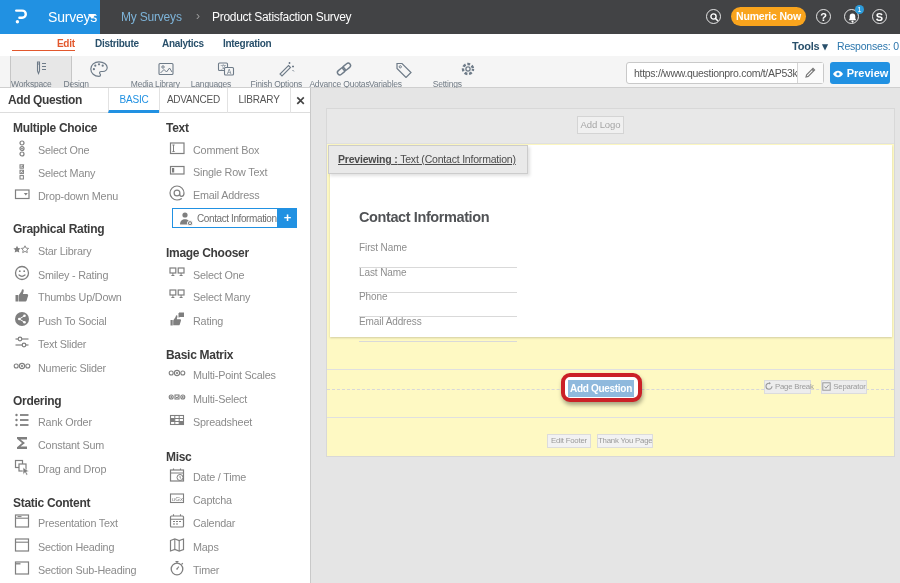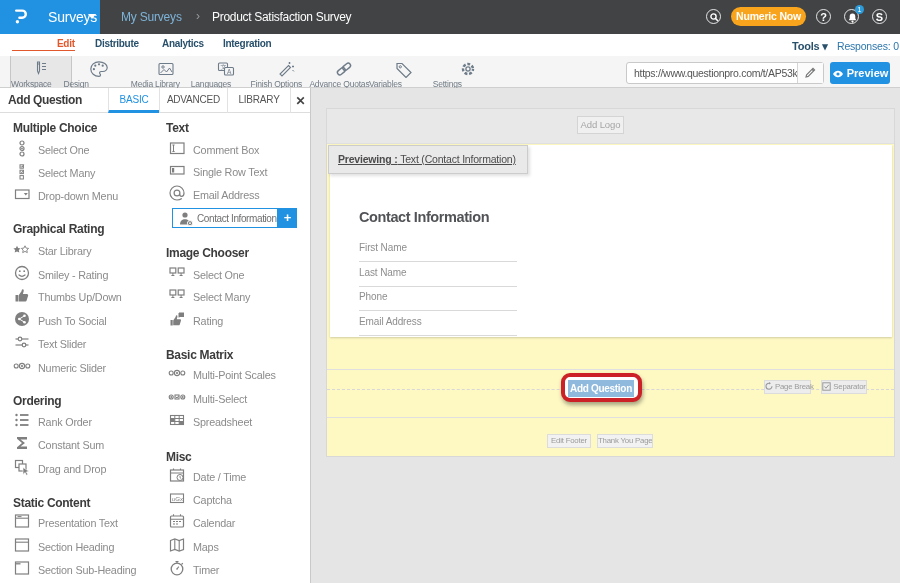--- a/index.html
+++ b/index.html
@@ -60,21 +60,21 @@
 #ciplus { position:absolute; left:278px; top:120px; width:19px; height:20px; background:#2191e2; color:#fff; font-weight:bold; font-size:13px; text-align:center; line-height:19px; }
 
 
 #main { position:absolute; left:312px; top:88px; width:588px; height:495px; background:#e5e5e5; }
 #svycont { position:absolute; left:14px; top:20px; width:569px; height:349px; background:#fef9c3; border:1px solid #d8d8d8; }
 #logoband { position:absolute; left:0; top:0; width:567px; height:35px; background:#e8e8e8; border-bottom:1px solid #e0e0e0; }
 #addlogo { position:absolute; left:250px; top:7px; width:47px; height:18px; background:#f0f0f0; border:1px solid #d4d4d4; color:#a5a5a5; font-size:9.5px; letter-spacing:-.1px; text-align:center; line-height:16px; white-space:nowrap; }
 #card { position:absolute; left:3px; top:36px; width:562px; height:192px; background:#fff; box-shadow:0 1px 2px rgba(0,0,0,.18); }
 #tooltip { position:absolute; left:1px; top:36px; width:200px; height:29px; background:#e9e9e9; border:1px solid #ccc; box-shadow:2px 2px 3px rgba(0,0,0,.12); font-size:10.5px; letter-spacing:-.2px; color:#4c4c4c; line-height:27px; padding-left:9px; white-space:nowrap; overflow:hidden;text-decoration:underline; }
 #cihead { position:absolute; left:32px; top:100px; font-size:14.5px; color:#515356; font-weight:bold; letter-spacing:-.4px; }
-.fld { position:absolute; left:32px; width:158px; border-bottom:1px solid #d9d9d9; font-size:10px; letter-spacing:-.1px; color:#8e8e8e; line-height:12px; padding-bottom:7px; }
+.fld { position:absolute; left:32px; width:158px; border-bottom:1px solid #d9d9d9; font-size:10px; letter-spacing:-.1px; color:#8e8e8e; line-height:12px; padding-bottom:13px; }
 #line1 { position:absolute; left:0; top:260px; width:567px; border-top:1px solid #e0e0e0; }
 #dash1 { position:absolute; left:0; top:280px; width:567px; border-top:1px dashed #d8d8d8; }
 #line2 { position:absolute; left:0; top:308px; width:567px; border-top:1px solid #e0e0e0; }
 #ring { position:absolute; left:234px; top:263.5px; width:81px; height:29px; border:4px solid #cb2127; border-radius:9px; background:#fff; box-shadow:1px 3px 4px rgba(0,0,0,.35); }
 #addq { position:absolute; left:3px; top:3px; width:66px; height:17px; background:#8fb9dd; color:#fff; font-size:10px; letter-spacing:-.3px; font-weight:bold; text-align:center; line-height:17px; white-space:nowrap; }
 .sbtn { position:absolute; height:14px; background:#ededed; border:1px solid #dcdcdc; color:#9a9a9a; font-size:7.8px; letter-spacing:-.2px; line-height:12px; text-align:center; white-space:nowrap; overflow:hidden; }
 #pagebrk { left:437px; top:271px; width:47px; overflow:visible; }
 #separ { left:494px; top:271px; width:46px; }
 #editft { left:220px; top:325px; width:44px; height:14px; background:#f2f2f2; }
 #thanku { left:270px; top:325px; width:56px; height:14px; background:#f2f2f2; }

